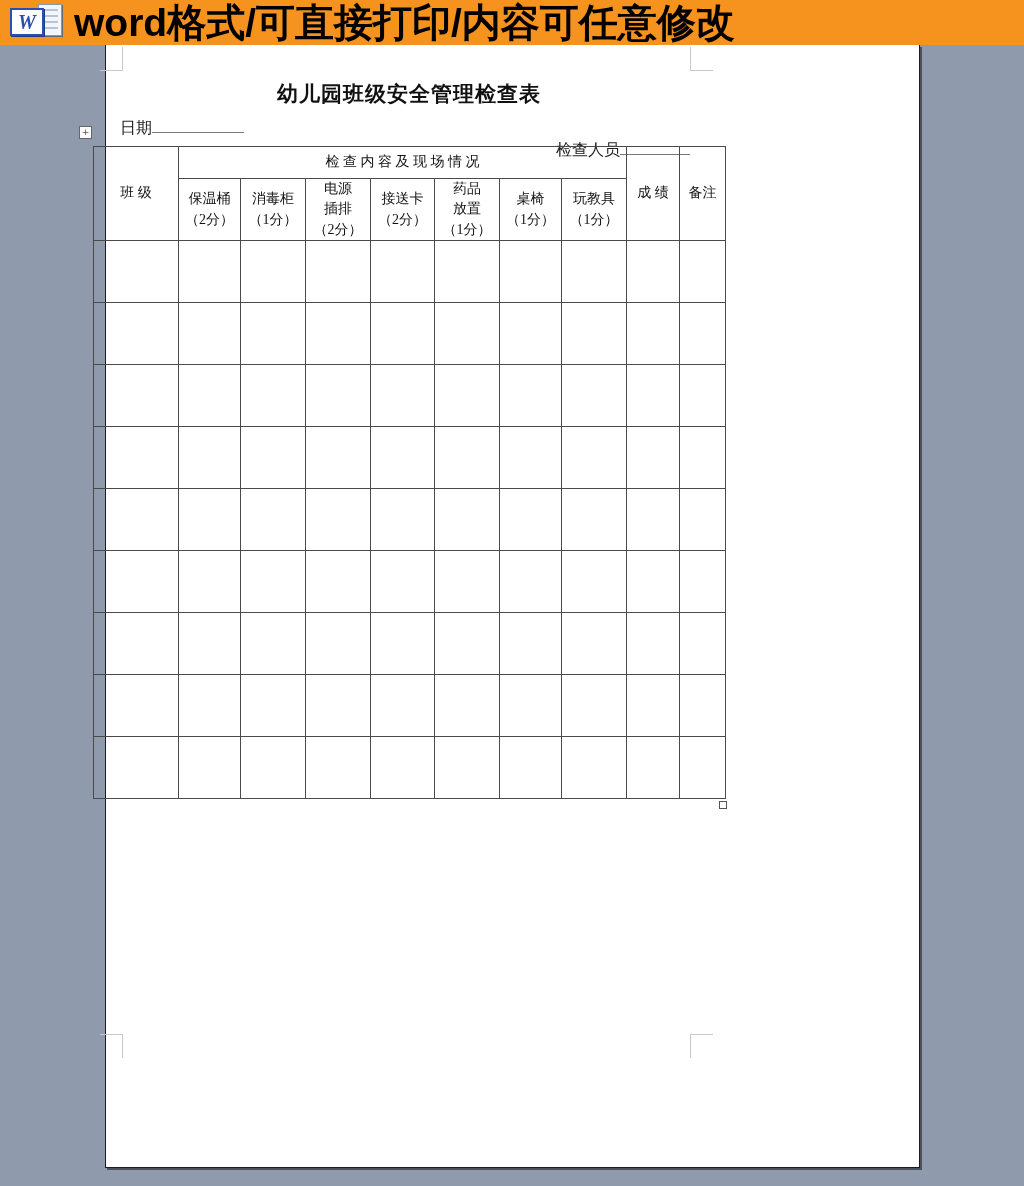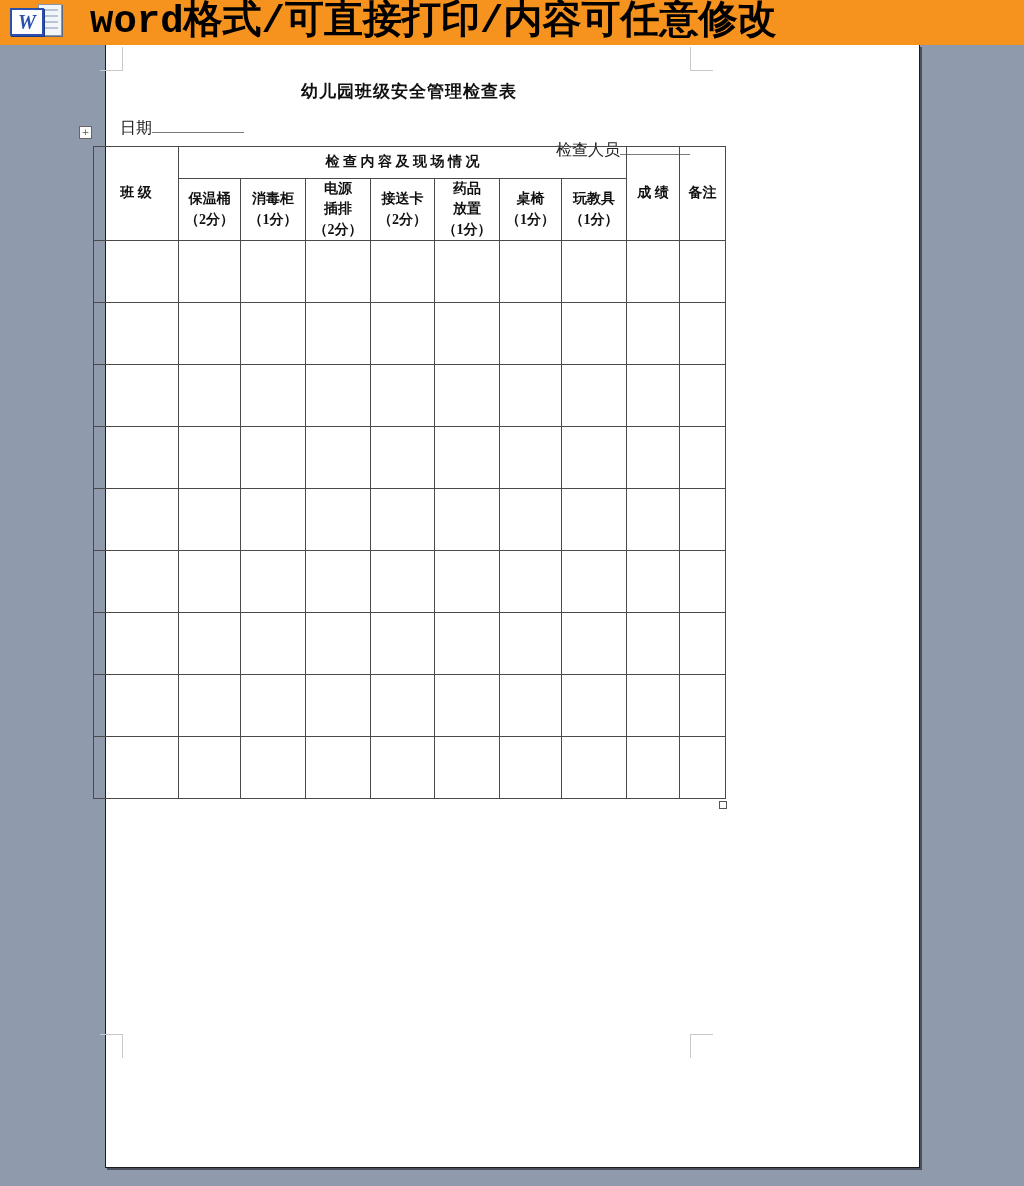--- a/index.html
+++ b/index.html
@@ -3,23 +3,23 @@
 <meta charset="utf-8">
 <style>
   * { margin:0; padding:0; box-sizing:border-box; }
   html,body { width:1024px; }
   body { font-family:"Liberation Serif","DejaVu Serif",serif; }
   .screen { position:relative; width:1024px; height:1186px; background:#8F9AAD; overflow:hidden; }
 
   
   .banner { position:absolute; left:0; top:0; width:1024px; height:45px;
             background:#F6921E; display:flex; align-items:center; }
-  .banner-text { font-family:Liberation Mono, monospace;
+  .banner-text { font-family:Liberation Sans, sans-serif;
                  font-weight:900; font-size:39px; line-height:45px; color:#000;
-                 letter-spacing:0px; white-space:nowrap; margin-left:20px; }
+                 letter-spacing:0px; white-space:nowrap; margin-left:4px; }
   .word-icon { position:relative; width:62px; height:41px; margin-left:8px; flex:0 0 auto; }
   .word-icon .sheet-back { position:absolute; left:30px; top:2px; width:24px; height:32px;
                  background:#f2f5fa; border:1px solid #8a97ad; box-shadow:1px 1px 0 #5c6a80; }
   .word-icon .sheet-back i { display:block; height:2px; background:#b9c4d4; margin:4px 3px 0 3px; }
   .word-icon .w-card { position:absolute; left:2px; top:6px; width:34px; height:28px;
                  background:#fdfdfd; border:2px solid #2b4fae; box-shadow:1px 1px 0 #1d3a85;
                  display:flex; align-items:center; justify-content:center; }
   .word-icon .w-letter { font-family:"Liberation Serif",serif; font-weight:bold; font-style:italic;
                  font-size:20px; color:#2b4fae; line-height:1; }
 
@@ -29,41 +29,41 @@
           box-shadow:2px 2px 0 rgba(20,20,25,.55); }
 
   
   .crop { position:absolute; width:23px; height:24px; }
   .crop.tl { left:100px;  top:47px;  border-right:1px solid #c9c9c9; border-bottom:1px solid #c9c9c9; }
   .crop.tr { left:690px;  top:47px;  border-left:1px solid #c9c9c9;  border-bottom:1px solid #c9c9c9; }
   .crop.bl { left:100px;  top:1034px; border-right:1px solid #c9c9c9; border-top:1px solid #c9c9c9; }
   .crop.br { left:690px;  top:1034px; border-left:1px solid #c9c9c9;  border-top:1px solid #c9c9c9; }
 
   .doc-title { position:absolute; left:93px; top:80px; width:632px; text-align:center;
-               font-size:17px; font-weight:bold; color:#111; letter-spacing:1px; }
+               font-size:21px; font-weight:bold; color:#111; letter-spacing:1px; }
 
   .meta-row { position:absolute; left:93px; top:118px; width:632px; height:26px;
               font-size:16px; color:#222;padding-left:37px; }
   .date-group { position:absolute; left:27px; top:0; white-space:nowrap; }
   .inspector-group { position:absolute; right:35px; top:0; white-space:nowrap;margin-top:22px; }
   .fill-line { display:inline-block; height:15px; border-bottom:1px solid #7a7a7a;
                vertical-align:baseline; }
   .fill-line.date { width:92px; }
   .fill-line.inspector { width:70px; }
 
   .move-handle { position:absolute; left:79px; top:126px; width:13px; height:13px;
                  border:1px solid #666; background:#fbfbfb; color:#555;
                  font:9px/11px "DejaVu Sans",sans-serif; text-align:center; cursor:move; }
 
   
   .check-table { position:absolute; left:93px; top:146px; border-collapse:collapse;
                  table-layout:fixed; width:632px; }
   .check-table td { border:1px solid #4a4a4a; text-align:center; vertical-align:middle;
                     font-size:14px; color:#111; padding:0; }
-  .check-table thead td { font-weight:bold; line-height:1.45; white-space:pre-line; }
+  .check-table thead td { font-weight:normal; line-height:1.45; white-space:pre-line; }
   tr.hrow1 { height:32px; }
   tr.hrow2 { height:62px; }
   tr.brow  { height:62px; }
   .resize-handle { position:absolute; left:719px; top:801px; width:8px; height:8px;
                    background:#fff; border:1px solid #555; cursor:nwse-resize; }
 </style>
 </head>
 <body>
 
 <div class="screen">

